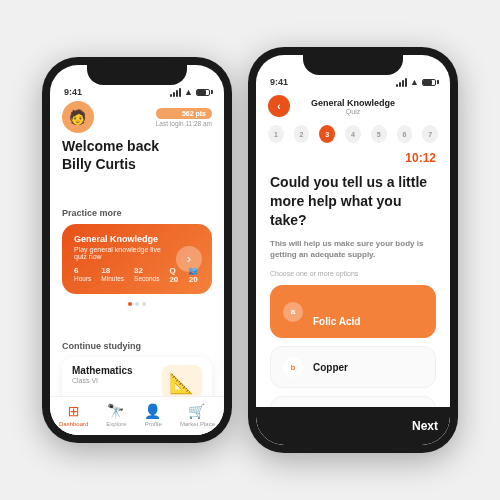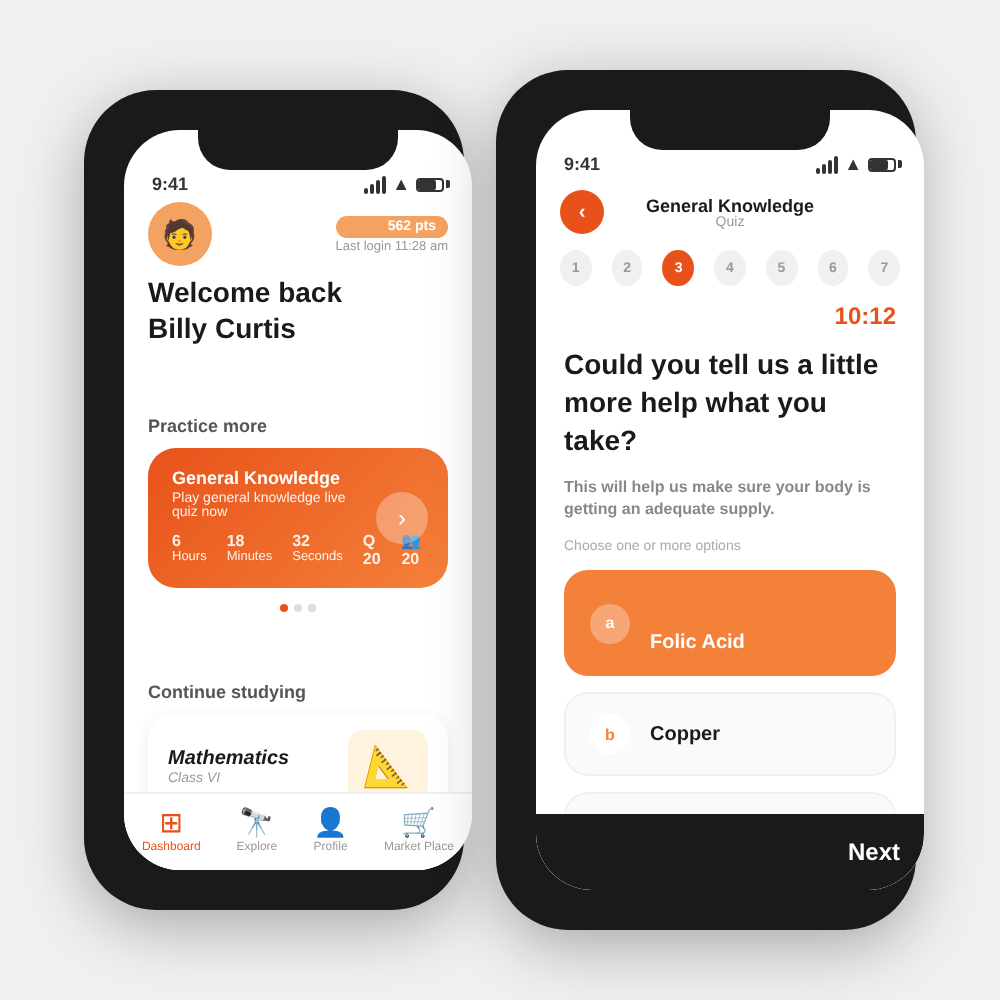--- a/index.html
+++ b/index.html
@@ -17,21 +17,21 @@
       display: flex;
       gap: 16px;
       align-items: center;
       padding: 10px;
     }
 
     
     .phone {
       background: #1a1a1a;
       border-radius: 36px;
-      padding: 20px;
+      padding: 8px;
       box-shadow: 0 8px 32px rgba(0,0,0,0.3);
       position: relative;
     }
     .phone-screen {
       background: #fff;
       border-radius: 28px;
       overflow: hidden;
       position: relative;
     }
     .phone-notch {
@@ -214,24 +214,23 @@
     }
     .gk-dot.active { background: #e8521a; }
 
     
     .study-card {
       background: #fff;
       border-radius: 12px;
       padding: 8px 10px;
       display: flex;
       justify-content: space-between;
-      align-items: center;
+      align-items: flex-start;
       box-shadow: 0 2px 8px rgba(0,0,0,0.08);
       margin-bottom: 8px;
-      font-style: italic;
     }
     .study-card-title {
       font-size: 10px;
       font-weight: 700;
       color: #1a1a1a;
     }
     .study-card-sub {
       font-size: 7px;
       color: #999;
       margin-top: 1px;

